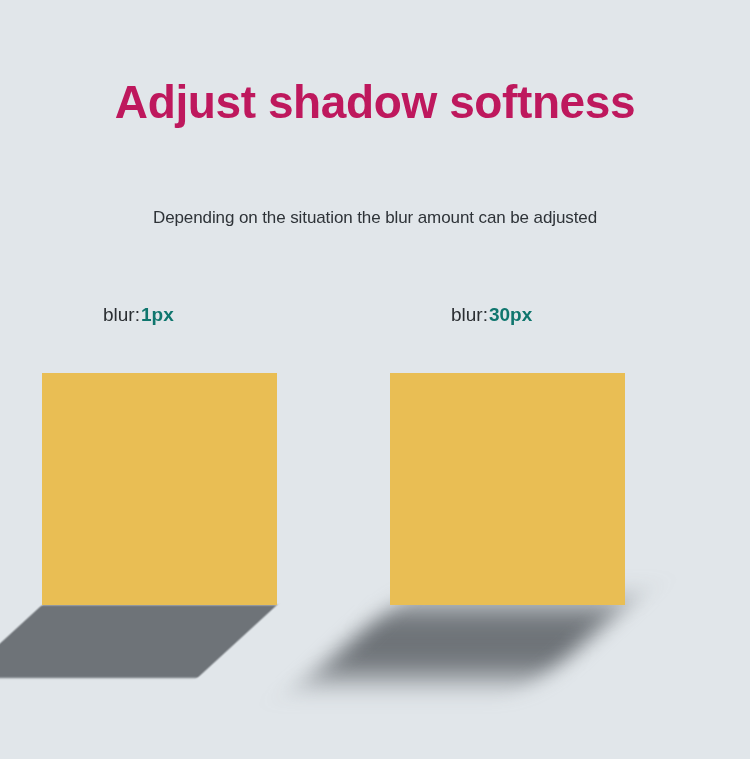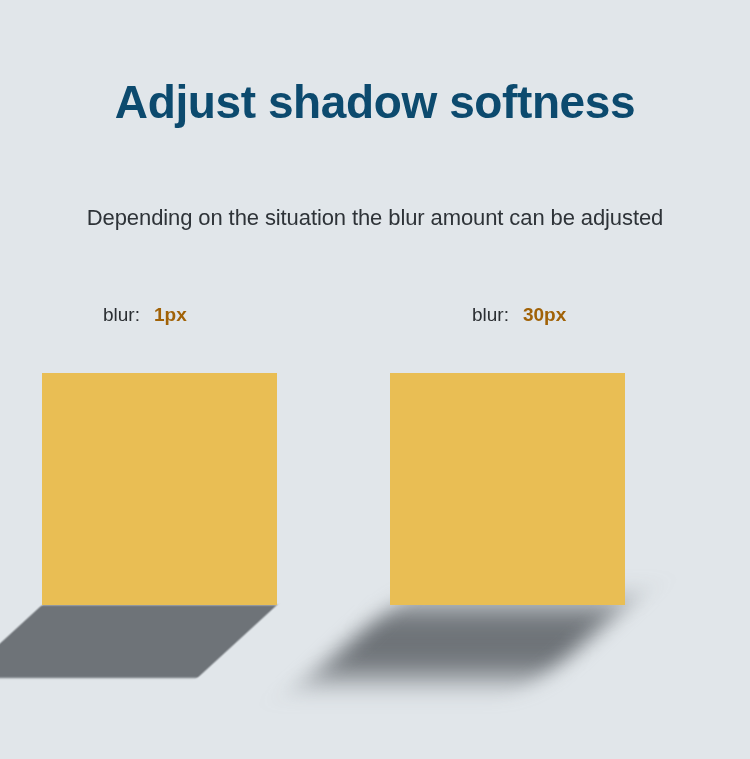--- a/index.html
+++ b/index.html
@@ -20,39 +20,39 @@
     overflow: hidden;
   }
 
   
   .heading {
     position: absolute;
     left: 0;
     top: 42px;
     width: 750px;
     text-align: center;
-    color: #0c4a6e;
+    color: #be185d;
     font-size: 46px;
     font-weight: 700;
     line-height: 59px;
     letter-spacing: -0.4px;
   }
   .heading .line {
     display: block;
     white-space: nowrap;
   }
 
   .subtitle {
     position: absolute;
     left: 0;
     top: 188px;
     width: 750px;
     text-align: center;
     color: #2e3338;
-    font-size: 22px;
+    font-size: 17px;
     font-weight: 400;
     line-height: 31px;
     letter-spacing: -0.1px;
     margin-top: 14px;
   }
   .subtitle .line {
     display: block;
     white-space: nowrap;
   }
 
@@ -60,26 +60,26 @@
   .demo-label {
     position: absolute;
     top: 303px;
     font-size: 19px;
     line-height: 24px;
     color: #2b2f33;
     font-weight: 400;
     white-space: nowrap;
   }
   .demo-label .value {
-    color: #a16207;
+    color: #0f766e;
     font-weight: 700;
-    margin-left: 14px;
+    margin-left: 1px;
   }
   .demo-label.left  { left: 103px; }
-  .demo-label.right { left: 472px; text-align: center; }
+  .demo-label.right { left: 451px; text-align: center; }
 
   
   .square {
     position: absolute;
     top: 373px;
     width: 235px;
     height: 232px;
     background: #E9BE54;
     z-index: 3;
   }

